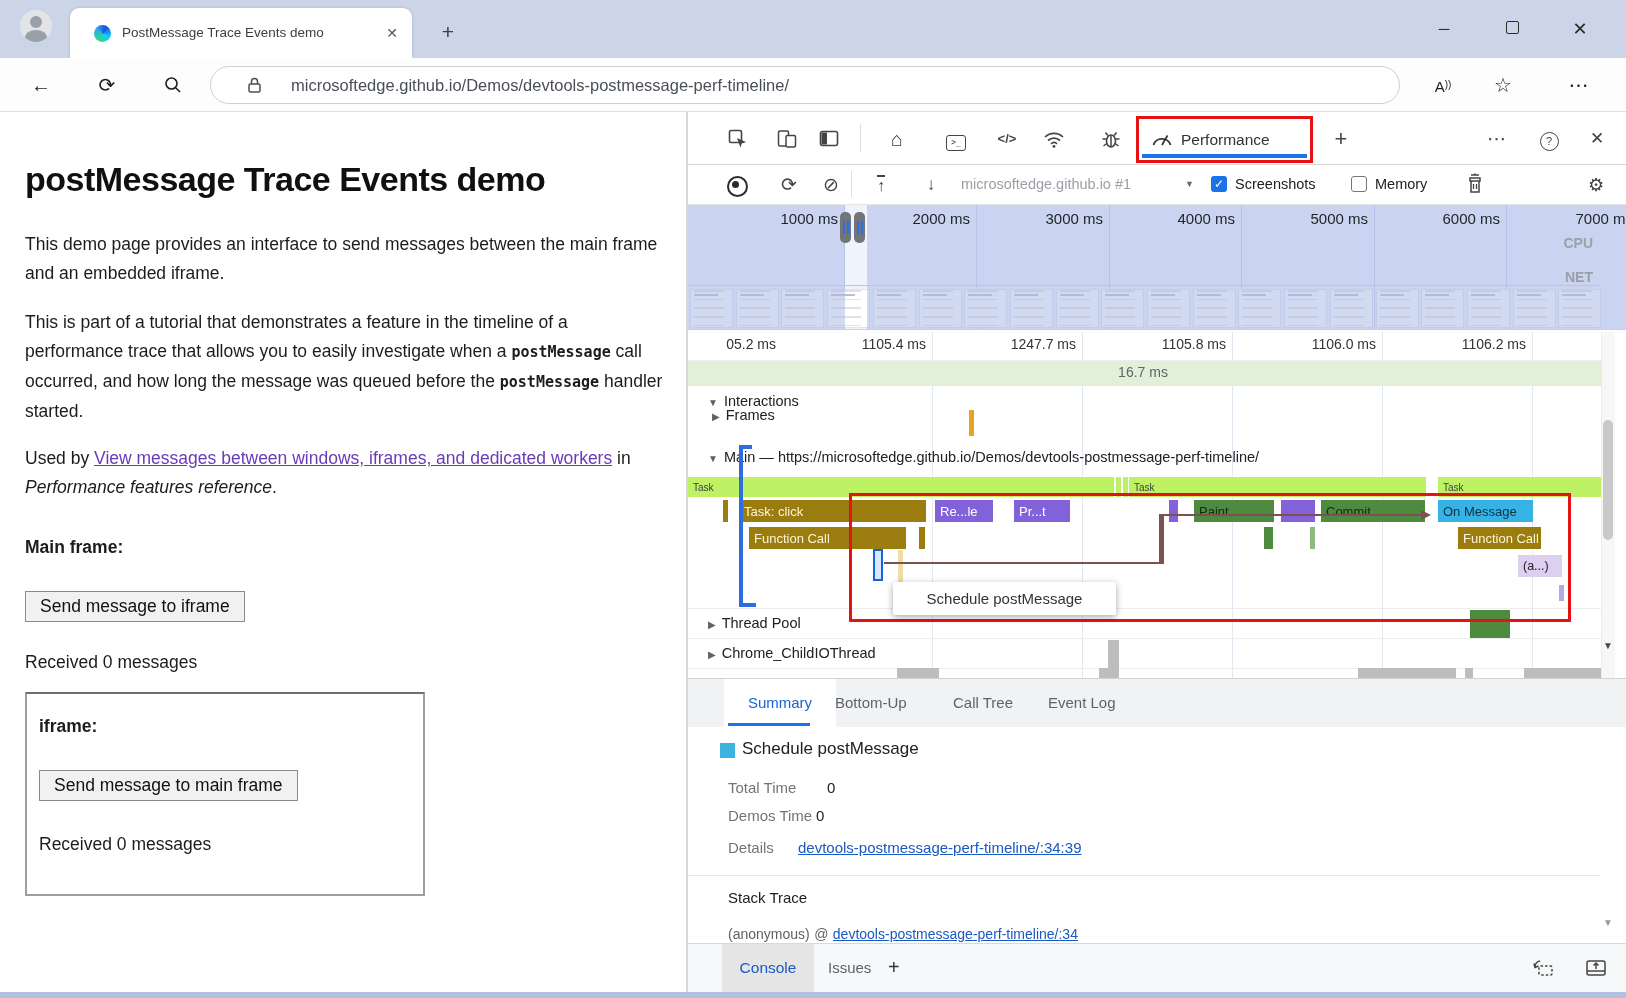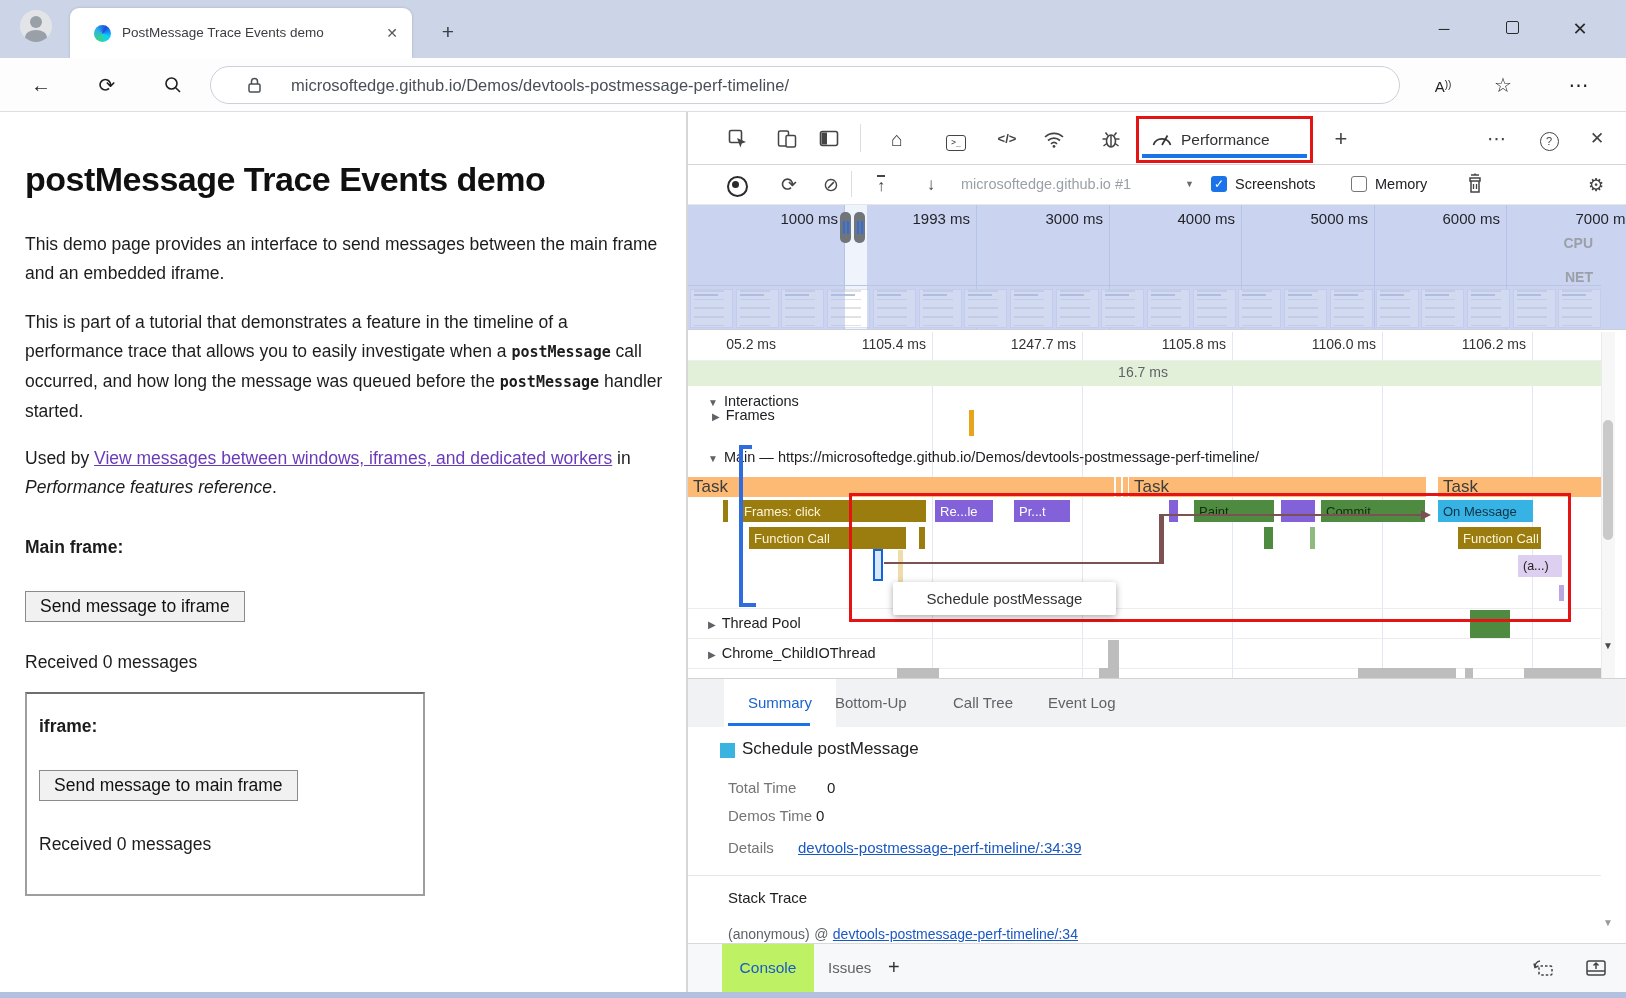--- a/index.html
+++ b/index.html
@@ -60,21 +60,21 @@
   
   .detail{left:0;top:220px;width:939px;height:346px;background:#fff;overflow:hidden;}
   .gline{top:0;width:1px;height:346px;background:#e2e7f2;}
   .dtick{top:4px;width:104px;height:18px;text-align:right;font-size:14px;color:#333;}
   .framesrow{left:0;top:28px;width:913px;height:26px;background:#e2f0da;border-top:1px solid #eee;}
   .trackchip{background:#fff;padding:1px 8px 1px 4px;font-size:14.5px;color:#202124;}
   .tri{font-size:10px;color:#5f6368;margin-right:6px;}
   .tracklabel{font-size:14.5px;color:#202124;white-space:nowrap;}
   .rowsep{left:0;width:913px;height:1px;background:#ededed;}
   .bar{position:absolute;box-sizing:border-box;display:flex;align-items:center;padding-left:5px;font-size:13px;overflow:hidden;white-space:nowrap;}
-  .task{background:#fdba74;color:#3d3d3d;font-size:17px;}
+  .task{background:#bef264;color:#3d3d3d;font-size:10px;}
   .gold{background:#9b7c0e;color:#fdf4da;}
   .purple{background:#8261d9;color:#fff;}
   .green{background:#4e8a40;color:#142a0e;}
   .greenlt{background:#8fba7f;}
   .cyan{background:#36b2e5;color:#0f3342;}
   .lav{background:#dccfef;color:#222;font-size:12.5px;}
   .lavtick{background:#b9a6e3;}
   .graybar{background:#bdbdbd;}
   .amber{background:#eedcab;}
   .amberstrong{background:#e8a41c;}
@@ -91,21 +91,21 @@
   .btabs{left:0;top:566px;width:939px;height:49px;background:#f1f2f3;border-top:1px solid #d2d2d2;}
   .btab{top:0;height:48px;line-height:48px;font-size:15px;color:#5f6368;}
   .btab.sel{background:#fff;color:#1a63d0;}
   .bunderline{left:40px;top:44px;width:82px;height:3px;background:#1a73e8;}
   .summary{left:0;top:615px;width:939px;height:216px;background:#fff;overflow:hidden;}
   .srow-label{color:#747474;font-size:15px;}
   .srow-val{color:#202124;font-size:15px;}
   .slink{color:#1a58c2;text-decoration:underline;font-size:15px;}
   .swatch{left:32px;top:16px;width:15px;height:15px;background:#3ab3e0;}
   .drawer{left:0;top:831px;width:939px;height:49px;background:#f7f8f9;border-top:1px solid #d9d9d9;}
-  .dchip{left:34px;top:0;width:92px;height:48px;background:#bef264;text-align:center;line-height:48px;font-size:15.5px;color:#1959c8;}
+  .dchip{left:34px;top:0;width:92px;height:48px;background:#e5e5e5;text-align:center;line-height:48px;font-size:15.5px;color:#1959c8;}
   .bottomstrip{left:0;top:992px;width:1626px;height:6px;background:#b3c1e0;}
   svg{display:block;}
 </style>
 </head>
 <body>
 
 <div class="stage">
 
   <div class="abs titlebar">
     <div class="abs avatar">
@@ -266,21 +266,21 @@
           <div class="abs shot" style="left: 687.5px;"></div>
           <div class="abs shot" style="left: 733.2px;"></div>
           <div class="abs shot" style="left: 778.9px;"></div>
           <div class="abs shot" style="left: 824.6px;"></div>
           <div class="abs shot" style="left: 870.3px;"></div>
         </div>
       <div class="abs curtain" style="left:0;width:157px;"></div>
       <div class="abs curtain" style="left:179px;width:760px;"></div>
       <div id="ov-ticks">
           <div class="abs ovtick" style="left: 40px;">1000 ms</div>
-          <div class="abs ovtick" style="left: 172px;">1993 ms</div>
+          <div class="abs ovtick" style="left: 172px;">2000 ms</div>
           <div class="abs ovtick" style="left: 305px;">3000 ms</div>
           <div class="abs ovtick" style="left: 437px;">4000 ms</div>
           <div class="abs ovtick" style="left: 570px;">5000 ms</div>
           <div class="abs ovtick" style="left: 702px;">6000 ms</div>
           <div class="abs ovtick" style="left: 835px;">7000 ms</div>
         </div>
       <div class="abs handle" style="left:152px;">
           <i style="left:2.5px;"></i>
           <i style="left:6.5px;"></i>
         </div>
@@ -324,21 +324,21 @@
       <div class="abs" style="left:20px;top:282px;z-index:10;"><span class="tri">▶</span><span class="tracklabel">Thread Pool</span></div>
       <div class="abs" style="left:20px;top:312px;z-index:10;"><span class="tri">▶</span><span class="tracklabel">Chrome_ChildIOThread</span></div>
 
       <div id="flame-bars">
           <div class="bar task" style="left: 0px; top: 145px; width: 426px; height: 20px;">Task</div>
           <div class="bar task" style="left: 428px; top: 145px; width: 5px; height: 20px;"></div>
           <div class="bar task" style="left: 435px; top: 145px; width: 5px; height: 20px;"></div>
           <div class="bar task" style="left: 441px; top: 145px; width: 297px; height: 20px;">Task</div>
           <div class="bar task" style="left: 750px; top: 145px; width: 163px; height: 20px;">Task</div>
           <div class="bar gold" style="left: 35px; top: 168px; width: 5px; height: 22px;"></div>
-          <div class="bar gold" style="left: 51px; top: 168px; width: 187px; height: 22px;">Frames: click</div>
+          <div class="bar gold" style="left: 51px; top: 168px; width: 187px; height: 22px;">Task: click</div>
           <div class="bar purple" style="left: 247px; top: 168px; width: 58px; height: 22px;">Re...le</div>
           <div class="bar purple" style="left: 326px; top: 168px; width: 56px; height: 22px;">Pr...t</div>
           <div class="bar purple" style="left: 481px; top: 168px; width: 9px; height: 22px;"></div>
           <div class="bar green" style="left: 506px; top: 168px; width: 80px; height: 22px;">Paint</div>
           <div class="bar purple" style="left: 593px; top: 168px; width: 34px; height: 22px;"></div>
           <div class="bar green" style="left: 633px; top: 168px; width: 104px; height: 22px;">Commit</div>
           <div class="bar cyan" style="left: 750px; top: 168px; width: 95px; height: 22px;">On Message</div>
           <div class="bar gold" style="left: 61px; top: 195px; width: 157px; height: 22px;">Function Call</div>
           <div class="bar gold" style="left: 231px; top: 195px; width: 6px; height: 22px;"></div>
           <div class="bar green" style="left: 576px; top: 195px; width: 9px; height: 22px;"></div>

